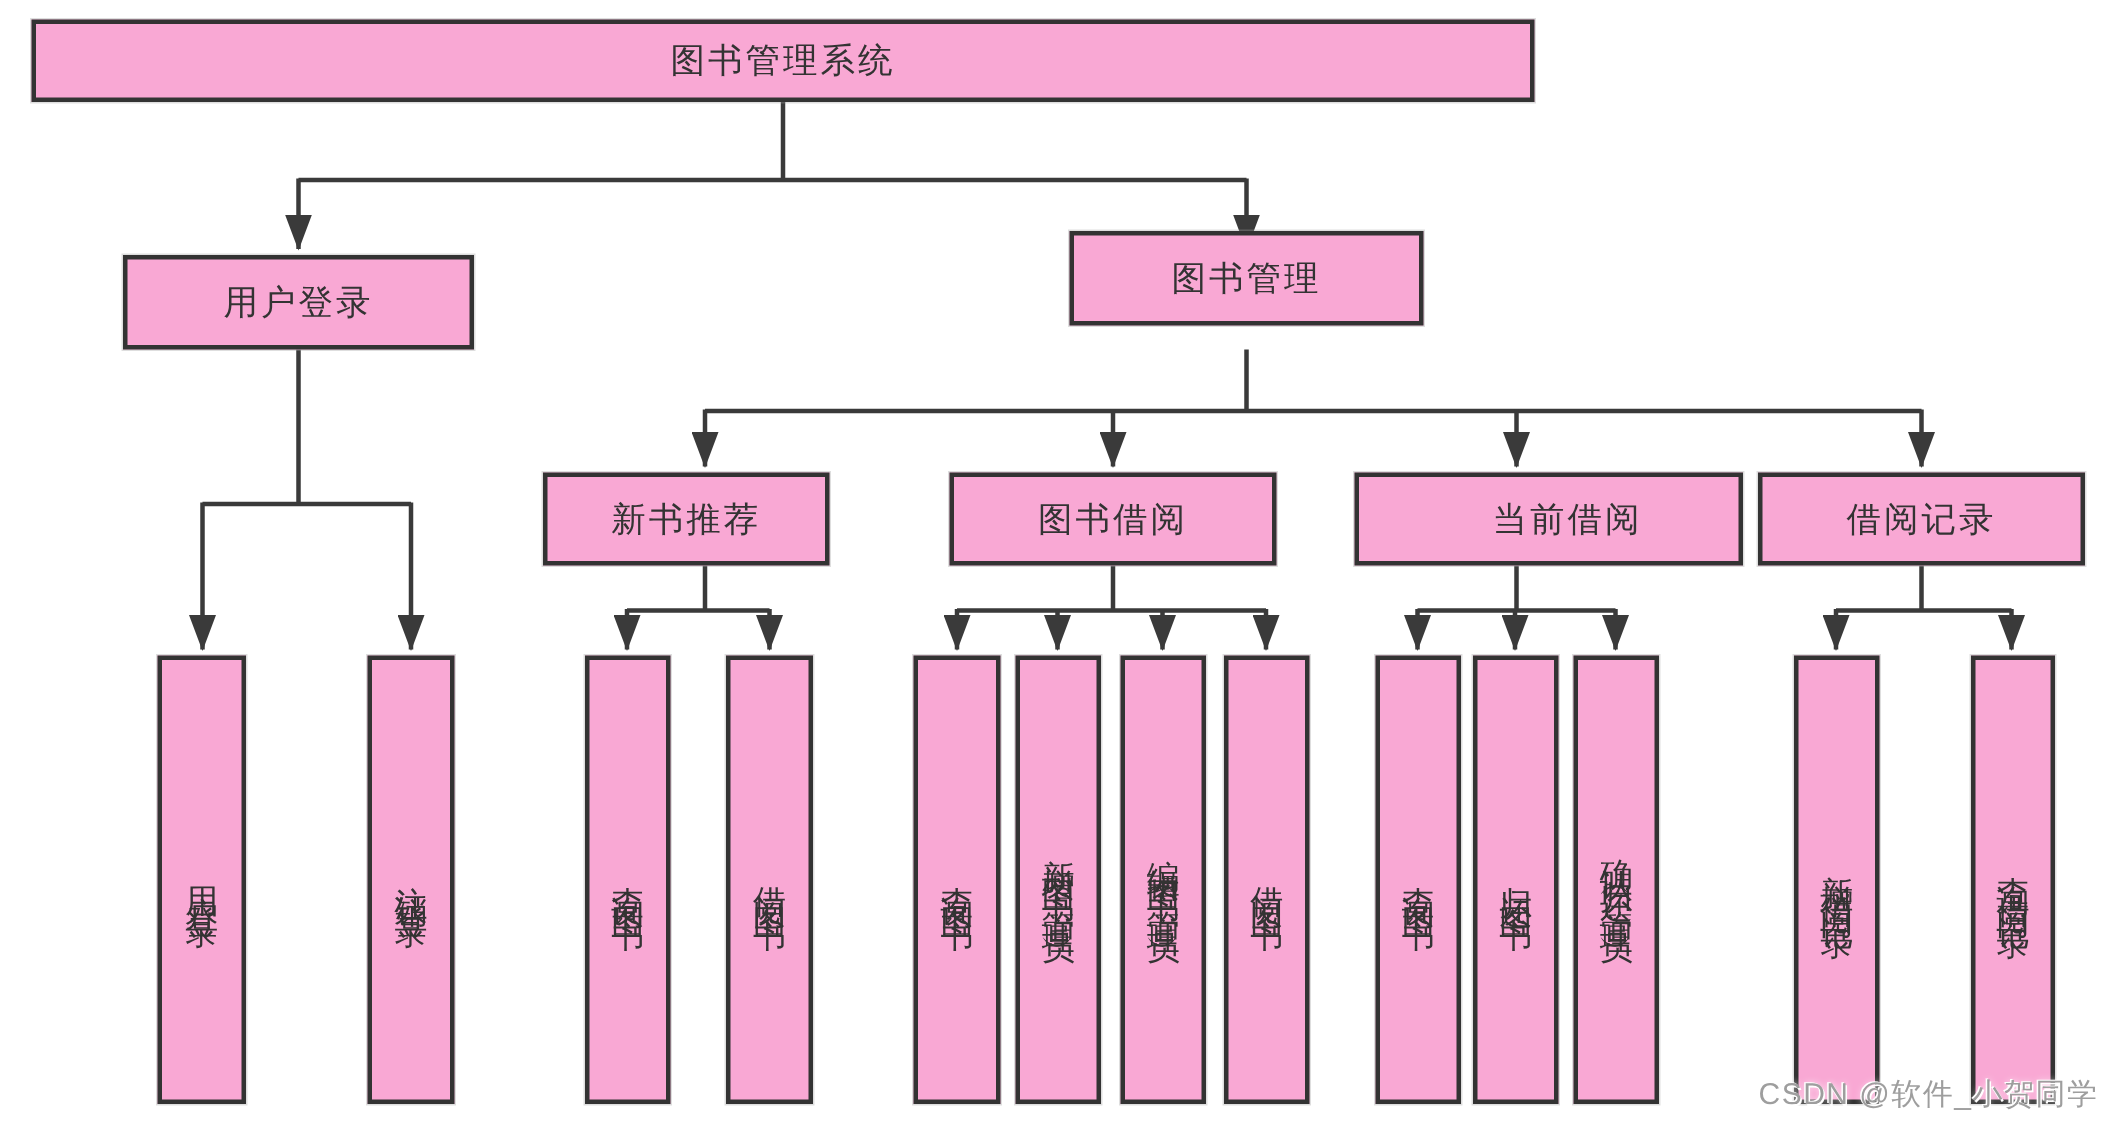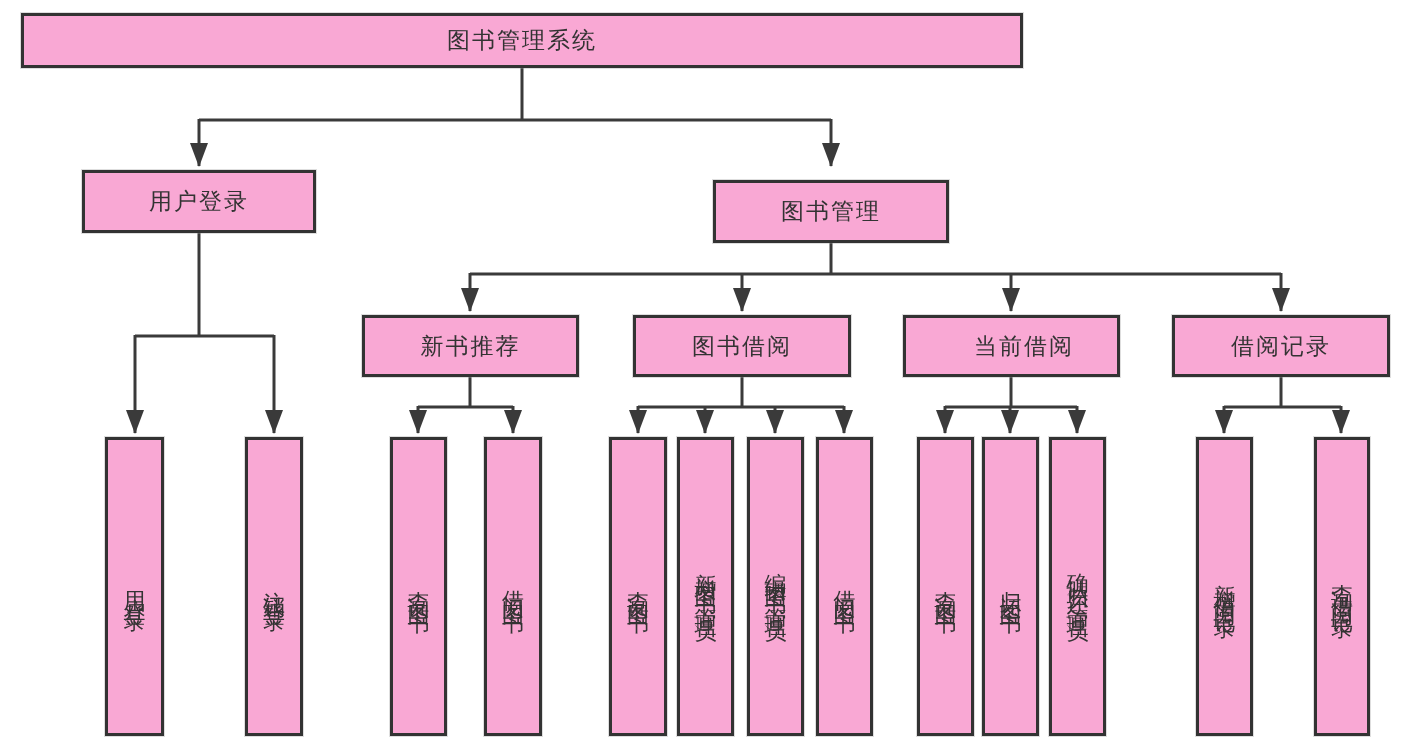--- a/index.html
+++ b/index.html
@@ -105,31 +105,31 @@
     </g>
   </svg>
 
   <div class="node" style="left:21px; top:13px; width:1002px; height:55px;">
     <span>图书管理系统</span>
   </div>
 
   <div class="node" style="left:82px; top:170px; width:234px; height:63px;">
     <span>用户登录</span>
   </div>
-  <div class="node" style="left:713px; top:180px; width:236px; height:63px;font-family:Liberation Mono, monospace;">
+  <div class="node" style="left:713px; top:154px; width:236px; height:63px;font-family:Liberation Mono, monospace;">
     <span>图书管理</span>
   </div>
 
-  <div class="node" style="left:362px; top:315px; width:217px; height:62px;">
+  <div class="node" style="left:362px; top:315px; width:191px; height:62px;">
     <span>新书推荐</span>
   </div>
   <div class="node" style="left:633px; top:315px; width:218px; height:62px;font-family:Liberation Mono, monospace;">
     <span>图书借阅</span>
   </div>
-  <div class="node" style="left:903px; top:315px; width:217px; height:62px;padding-left:25px;">
+  <div class="node" style="left:903px; top:315px; width:259px; height:62px;padding-left:25px;">
     <span>当前借阅</span>
   </div>
   <div class="node" style="left:1172px; top:315px; width:218px; height:62px;justify-content:center;">
     <span>借阅记录</span>
   </div>
 
   <div class="node leaf" style="left:105px; top:437px; width:59px; height:299px;">
     <span>用户登录</span>
   </div>
   <div class="node leaf" style="left:245px; top:437px; width:58px; height:299px;">
@@ -162,14 +162,15 @@
   <div class="node leaf" style="left:1049px; top:437px; width:57px; height:299px;">
     <span>确认归还（管理员）</span>
   </div>
   <div class="node leaf" style="left:1196px; top:437px; width:57px; height:299px;">
     <span>新增借阅记录</span>
   </div>
   <div class="node leaf" style="left:1314px; top:437px; width:56px; height:299px;">
     <span>查询借阅记录</span>
   </div>
 
+  <div class="watermark">CSDN @软件_小贺同学</div>
 
 </div>
 
 </body></html>

